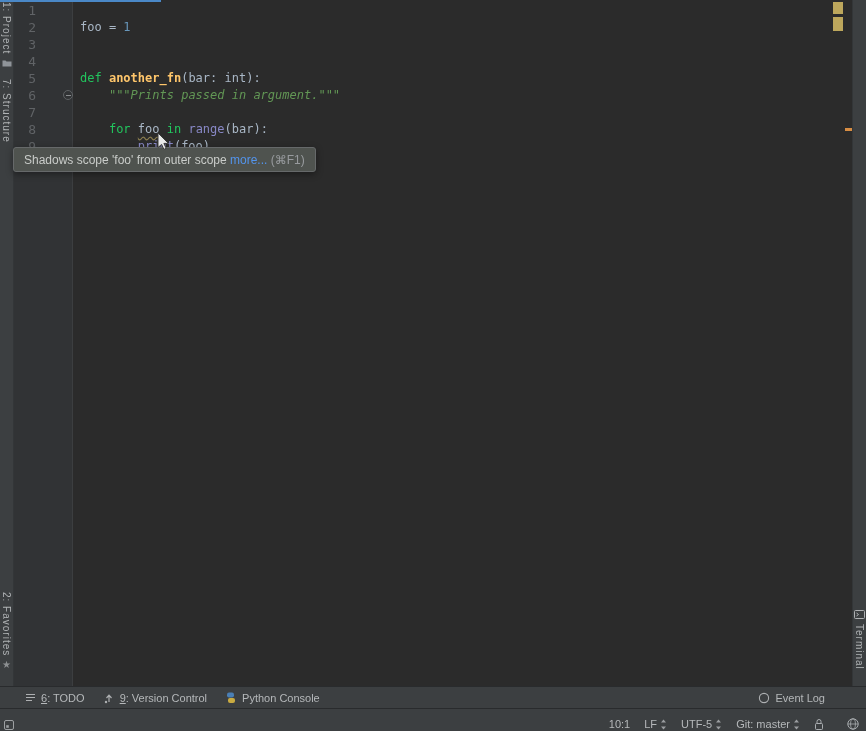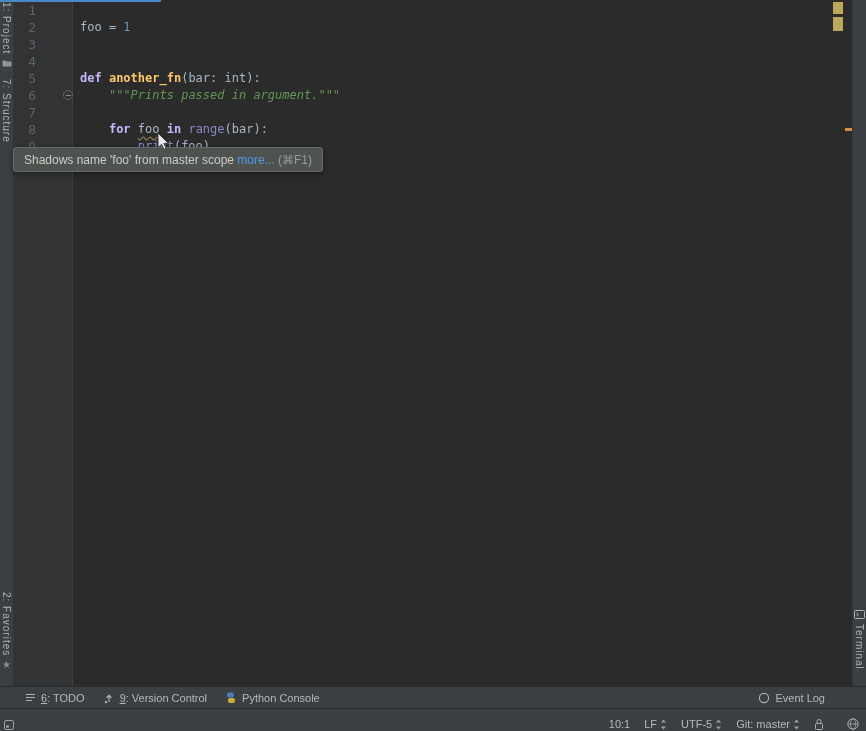--- a/index.html
+++ b/index.html
@@ -22,21 +22,21 @@
 
   
   .editor{position:absolute;left:14px;top:0;width:838px;height:686px;background:#2b2b2b}
   .gutter{position:absolute;left:0;top:0;width:59px;height:100%;background:#313335;border-right:1px solid #3c3e40;padding-top:2px}
   .gutter-line{height:17px;line-height:17px;font-family:"DejaVu Sans Mono",monospace;font-size:13px;color:#606366;text-align:right;width:22px}
   .fold-icon{position:absolute;left:49px;top:90px;width:10px;height:10px;border:1px solid #5f6264;border-radius:50%;display:flex;align-items:center;justify-content:center}
   .fold-icon i{display:block;width:5px;height:1px;background:#8a8d8f}
   .code-area{position:absolute;left:60px;top:0;right:0;height:100%;padding-top:2px}
   .code-line{height:17px;line-height:17px;font-family:"DejaVu Sans Mono",monospace;font-size:12px;white-space:pre;padding-left:6px;color:#a9b7c6}
   .tok-plain{color:#a9b7c6}
-  .tok-kw{color:#c4b5fd;font-weight:bold}
+  .tok-kw{color:#22c55e;font-weight:normal}
   .tok-fn{color:#ffc66b;font-weight:bold}
   .tok-num{color:#6897bb}
   .tok-str{color:#629755;font-style:italic}
   .tok-builtin{color:#8888c6}
   .squiggle{text-decoration:underline;text-decoration-style:wavy;text-decoration-color:#8c7f4f;text-underline-offset:3px}
 
   
   .error-stripe{position:absolute;right:0;top:0;width:21px;height:100%}
   .mark{position:absolute}
   .mark.warn-1{left:2px;top:2px;width:10px;height:12px;background:#bda75c}
@@ -136,21 +136,21 @@
       </div>
   </div>
   <div class="error-stripe">
     <div class="mark warn-1"></div>
     <div class="mark warn-2"></div>
     <div class="mark line-warn"></div>
   </div>
 </div>
 
 <div class="tooltip">
-  <span>Shadows name 'foo' from master scope </span><span class="tooltip-link">more...</span><span class="tooltip-shortcut"> (⌘F1)</span>
+  <span>Shadows scope 'foo' from outer scope </span><span class="tooltip-link">more...</span><span class="tooltip-shortcut"> (⌘F1)</span>
 </div>
 
 <svg class="cursor" width="13" height="19" viewBox="0 0 13 19">
   <polygon points="1,1 1,15.5 4.6,12.4 6.9,17.4 9.2,16.3 6.9,11.4 11.4,11.4" fill="#e9e9e9" stroke="#3a3a3a" stroke-width="1"></polygon>
 </svg>
 
 <div class="tw-bar">
   <div class="tw-item">
     <span class="icon-svg">
       <svg width="11" height="11" viewBox="0 0 11 11">

